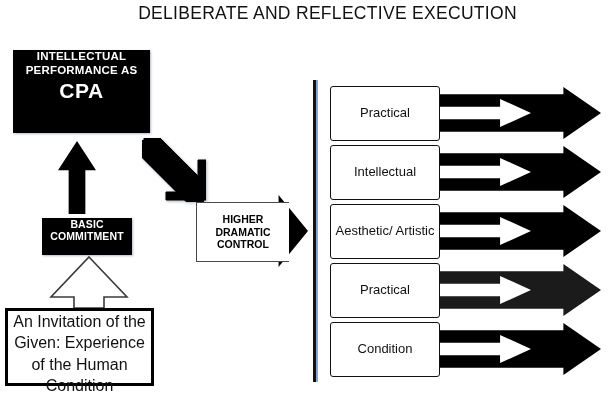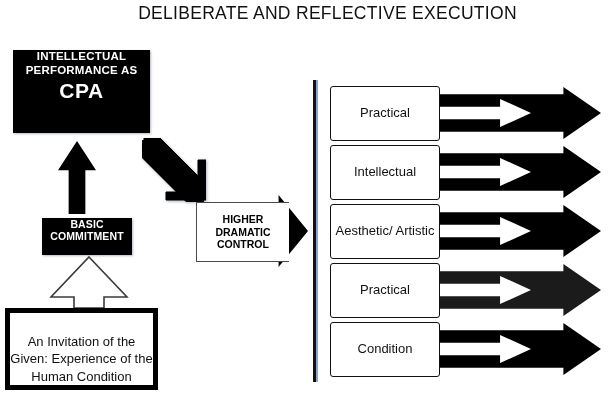--- a/index.html
+++ b/index.html
@@ -25,23 +25,23 @@
     box-shadow:1px 1px 2px rgba(120,130,150,.55);
   }
   #cpa-box{left:13px;top:50px;width:137px;height:83px;}
   #cpa-box .l1{font-size:11.5px;letter-spacing:.2px;}
   #cpa-box .l2{font-size:21px;font-weight:bold;letter-spacing:.5px;margin-top:2px;}
   #basic-box{left:42px;top:218px;width:90px;height:37px;font-size:10.5px;letter-spacing:.1px;}
 
   
   #invite-box{
     position:absolute;left:5px;top:308px;width:143px;height:72px;
-    border:5px solid #000000;background:#fff;
-    display:flex;align-items:flex-end;justify-content:center;text-align:center;
-    font-size:13px;line-height:1.33;color:#111;
+    border:3px solid #000000;background:#fff;
+    display:flex;align-items:flex-start;justify-content:center;text-align:center;
+    font-size:16px;line-height:1.33;color:#111;
   }
 
   
   #hdc-wrap{position:absolute;left:196px;top:195px;width:112px;height:72px;}
   #hdc-black{
     position:absolute;left:20px;top:0;width:92px;height:72px;background:#000;
     clip-path:polygon(0 12%,68% 12%,68% 0,100% 50%,68% 100%,68% 88%,0 88%);
     filter:drop-shadow(1px 1px 1.5px rgba(120,130,150,.6));
   }
   #hdc-white{

